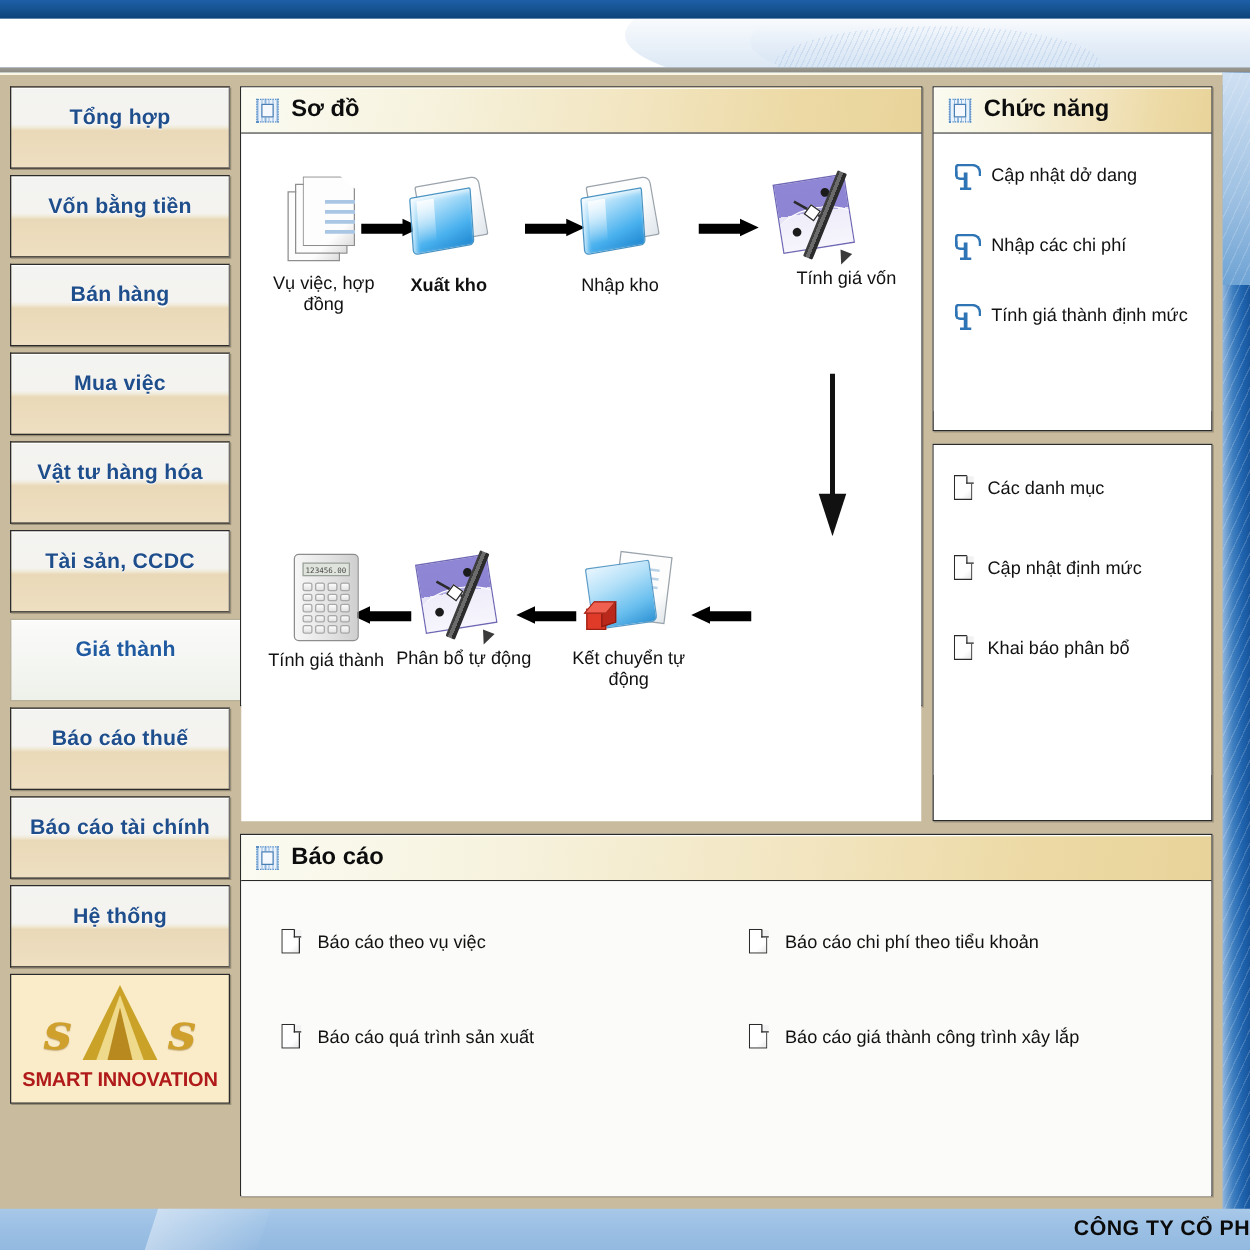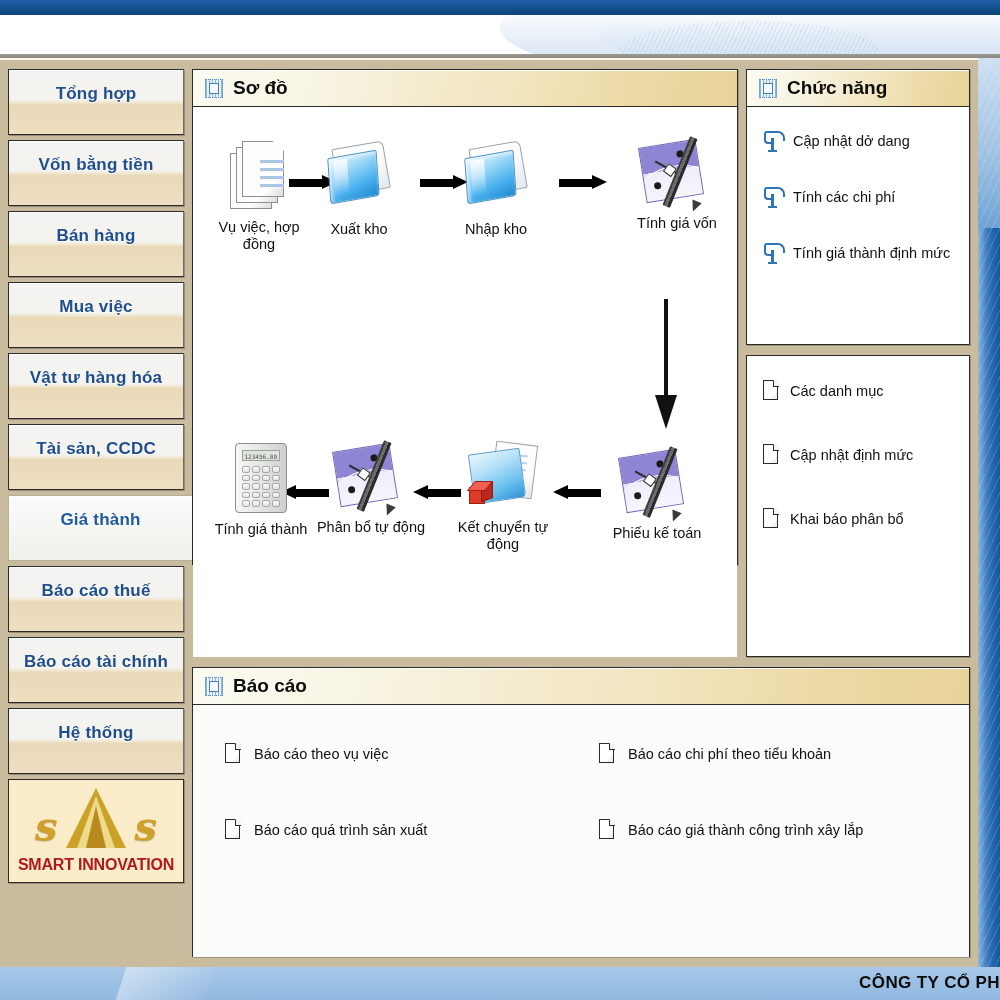--- a/index.html
+++ b/index.html
@@ -527,21 +527,21 @@
           </div>
           <div class="nlabel">Vụ việc, hợp
 đồng</div>
         </div>
 
         <div class="arr-h" style="left:96px; top:68px; width:48px;">
           <span class="shaft" style="left:0; width:34px;"></span>
           <span class="headR" style="left:33px;"></span>
         </div>
 
-        <div class="node" style="left:106px; top:32px;">
+        <div class="node" style="left:106px; top:32px;font-weight:bold;">
           <div class="nicon">
             <div class="gi-folder">
                 <span class="back"></span>
                 <span class="front"></span>
                 <span class="sheen"></span>
               </div>
           </div>
           <div class="nlabel">Xuất kho</div>
         </div>
 
@@ -559,21 +559,21 @@
               </div>
           </div>
           <div class="nlabel">Nhập kho</div>
         </div>
 
         <div class="arr-h" style="left:366px; top:68px; width:48px;">
           <span class="shaft" style="left:0; width:34px;"></span>
           <span class="headR" style="left:33px;"></span>
         </div>
 
-        <div class="node" style="left:424px; top:26px;">
+        <div class="node" style="left:404px; top:26px;text-align:right;">
           <div class="nicon">
             <div class="gi-chart">
               <div class="card">
                   <span class="curve"></span>
                   <span class="seg"></span>
                   <span class="dot d1"></span>
                   <span class="dot d2"></span>
                   <span class="dm"></span>
                 </div>
               <div class="pencil"></div>
@@ -581,36 +581,20 @@
             </div>
           </div>
           <div class="nlabel">Tính giá vốn</div>
         </div>
 
         <div class="arr-v" style="left:462px; top:192px; height:130px;">
           <span class="shaft" style="height:98px;"></span>
           <span class="head" style="top:96px;"></span>
         </div>
 
-        <div class="node" style="left:404px; top:336px;">
-          <div class="nicon">
-            <div class="gi-chart">
-              <div class="card">
-                  <span class="curve"></span>
-                  <span class="seg"></span>
-                  <span class="dot d1"></span>
-                  <span class="dot d2"></span>
-                  <span class="dm"></span>
-                </div>
-              <div class="pencil"></div>
-                <div class="tip"></div>
-            </div>
-          </div>
-          <div class="nlabel">Phiếu kế toán</div>
-        </div>
 
         <div class="arr-h" style="left:360px; top:378px; width:48px;">
           <span class="headL" style="left:0;"></span>
           <span class="shaft" style="left:14px; width:34px;"></span>
         </div>
 
         <div class="node" style="left:250px; top:330px;">
           <div class="nicon">
             <div class="gi-kc">
               <div class="paper">
@@ -711,21 +695,21 @@
           </span>
         <span class="ltxt">Cập nhật dở dang</span>
       </div>
       <div class="litem" style="left:16px; top:78px;">
         <span class="ico-hammer">
             <i class="head"></i>
             <i class="claw"></i>
             <i class="handle"></i>
             <i class="foot"></i>
           </span>
-        <span class="ltxt">Tính các chi phí</span>
+        <span class="ltxt">Nhập các chi phí</span>
       </div>
       <div class="litem" style="left:16px; top:134px;">
         <span class="ico-hammer">
             <i class="head"></i>
             <i class="claw"></i>
             <i class="handle"></i>
             <i class="foot"></i>
           </span>
         <span class="ltxt">Tính giá thành định mức</span>
       </div>

